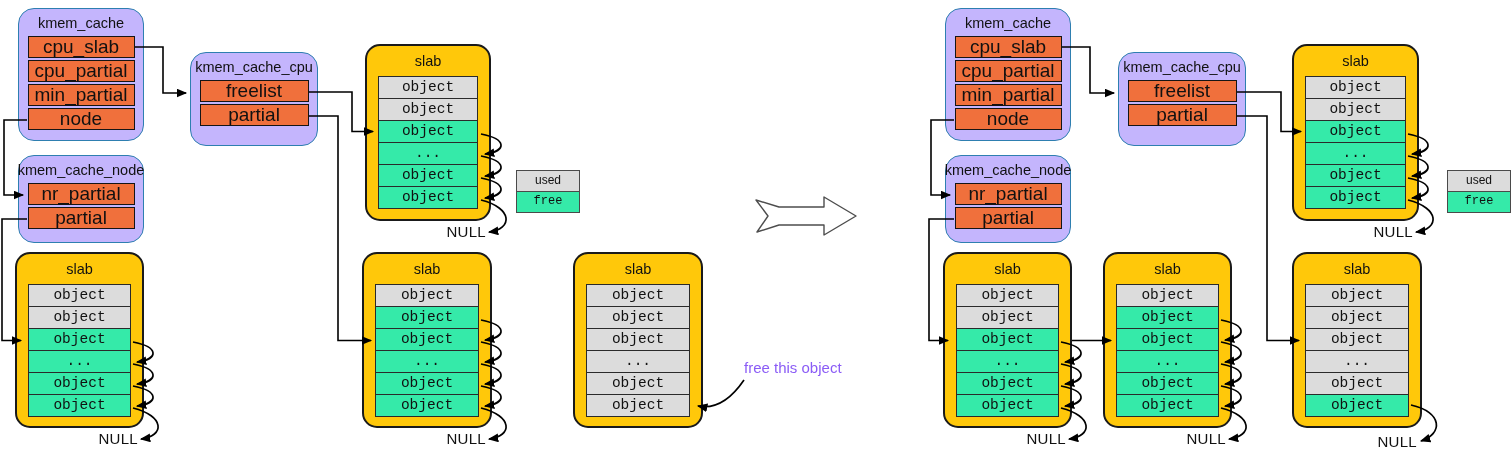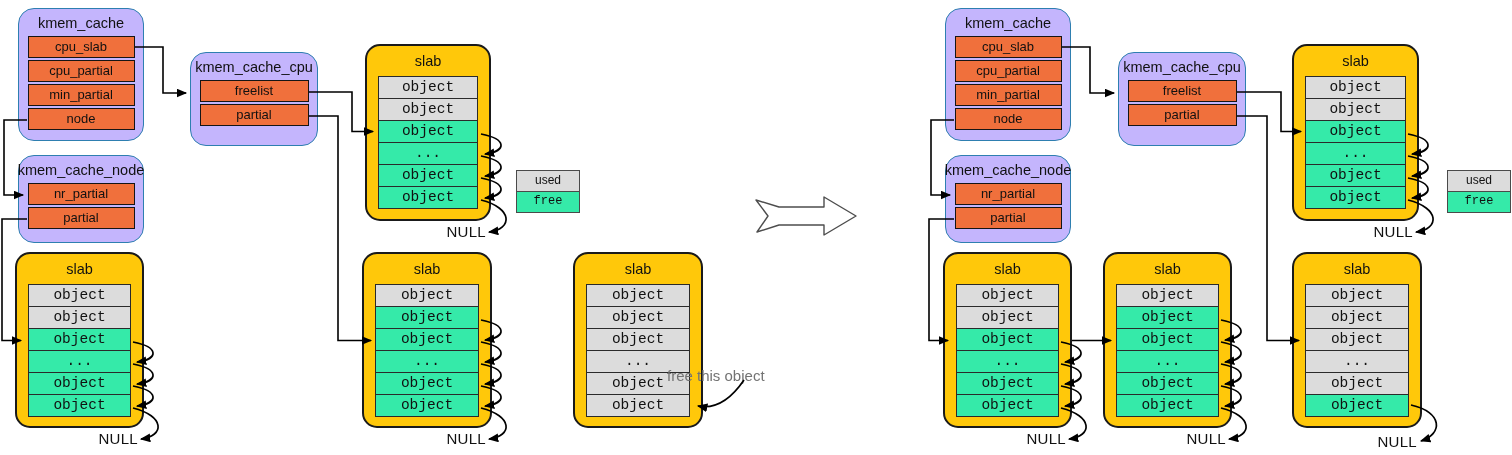--- a/index.html
+++ b/index.html
@@ -3,39 +3,39 @@
 <meta charset="utf-8">
 <style>
   html,body{margin:0;padding:0;background:#fff;}
   .canvas{position:relative;width:1512px;height:455px;background:#ffffff;overflow:hidden;
           font-family:"Liberation Sans",sans-serif;color:#111;}
   
   .struct{position:absolute;background:#c4b5fd;border:1.5px solid #2e7fb0;border-radius:16px;
           box-sizing:border-box;display:flex;flex-direction:column;align-items:center;z-index:1;}
   .struct .title{font-size:14.5px;line-height:17px;margin:6px 0 4px;white-space:nowrap;}
   .struct .field{width:calc(100% - 17px);height:22px;margin-bottom:2px;background:#f0703c;
-          border:1.4px solid #151515;box-sizing:border-box;font-size:13px;text-align:center;
+          border:1.4px solid #151515;box-sizing:border-box;font-size:19px;text-align:center;
           line-height:19px;}
   
   .slab{position:absolute;background:#ffc80a;border:2px solid #1a1a1a;border-radius:15px;
         box-sizing:border-box;display:flex;flex-direction:column;align-items:center;z-index:1;}
   .slab .title{font-size:14.5px;line-height:17px;margin:7px 0 7px;}
   .slab .row{width:calc(100% - 22px);height:23px;margin-top:-1px;border:1.4px solid #2a2a2a;
         box-sizing:border-box;font-size:14.5px;text-align:center;line-height:20px;font-family:Liberation Mono, monospace;}
   .slab .row:first-of-type{margin-top:0;}
   .row.used{background:#dcdcdc;}
   .row.free{background:#35eaa9;}
   
   .legend{position:absolute;z-index:1;}
   .legend .row{width:64px;height:22px;border:1.4px solid #4a4a4a;box-sizing:border-box;
         font-size:12px;text-align:center;line-height:19px;}
   .legend .row + .row{margin-top:-1px;font-family:Liberation Mono, monospace;}
   
   .null-label{position:absolute;font-size:15px;width:46px;text-align:right;z-index:2;letter-spacing:.3px;}
-  .free-note{position:absolute;left:667px;top:359px;color:#737373;font-size:15px;z-index:2;white-space:nowrap;margin-top:8px;}
+  .free-note{position:absolute;left:744px;top:359px;color:#8b5cf6;font-size:15px;z-index:2;white-space:nowrap;}
   .watermark{position:absolute;left:1330px;top:417px;font-size:19px;color:#9aa0a6;opacity:.85;z-index:6;white-space:nowrap;}
   svg.overlay{position:absolute;left:0;top:0;z-index:5;pointer-events:none;}
 </style>
 </head>
 <body>
 
 <div class="canvas">
 
   <div class="struct" style="left:18px;top:8px;width:126px;height:133px;">
     <div class="title">kmem_cache</div>

